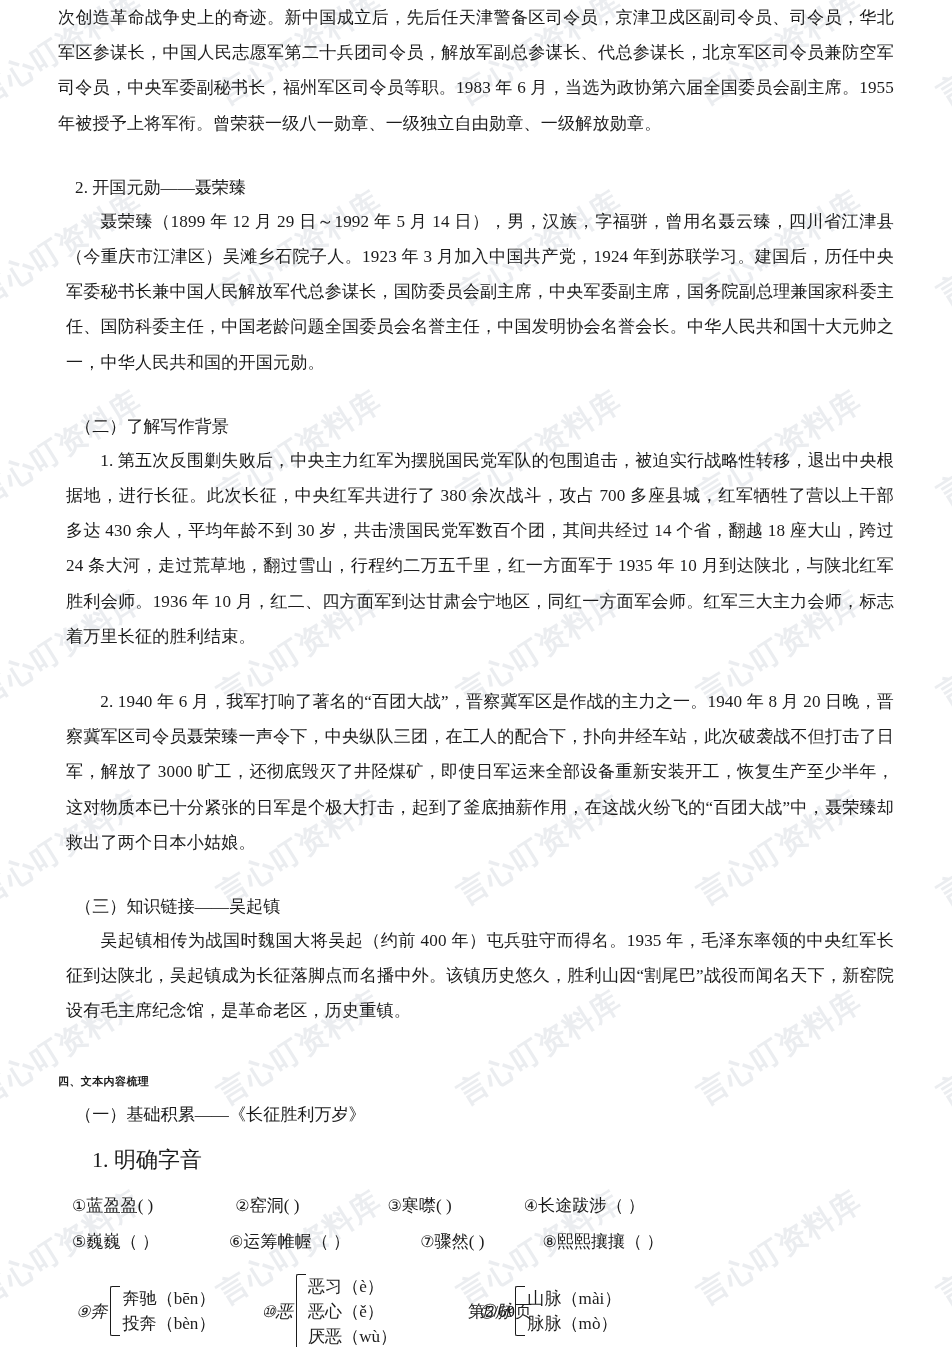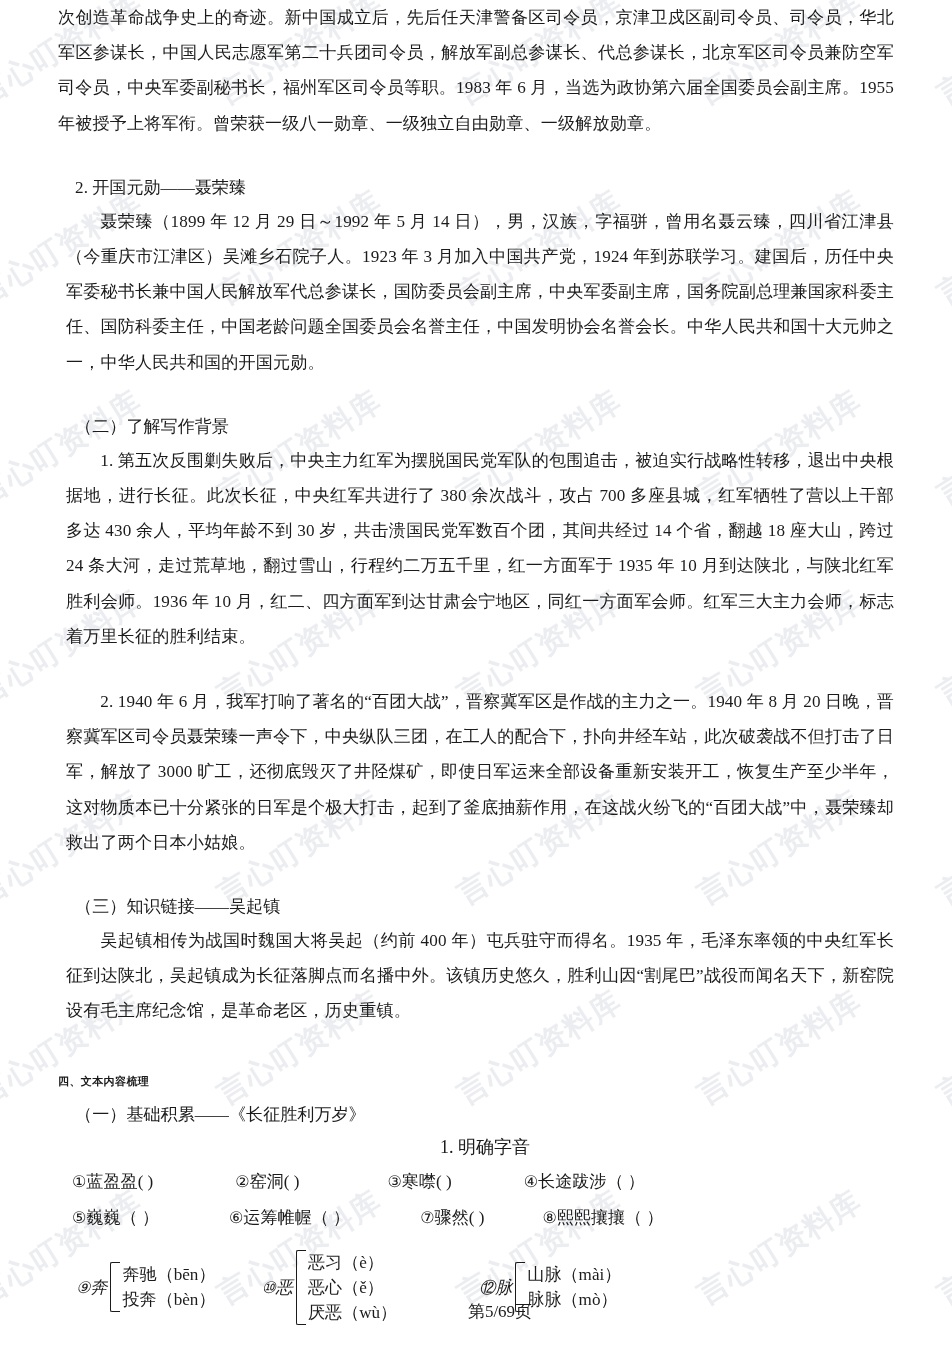--- a/index.html
+++ b/index.html
@@ -70,25 +70,24 @@
   }
 
   .subheading {
     font-size: 17.1px;
     line-height: 33px;
     margin: 0;
     text-indent: 1em;
   }
 
   .numbered-line {
-    font-size: 18px;
+    font-size: 22px;
     line-height: 33px;
-    margin: 0;
+    margin: 12px;
     text-indent: 1em;
-    text-align: center;
   }
 
   
   .blank-row {
     display: flex;
     align-items: flex-start;
     font-size: 17.1px;
     line-height: 36px;
     padding-left: 14px;
   }

